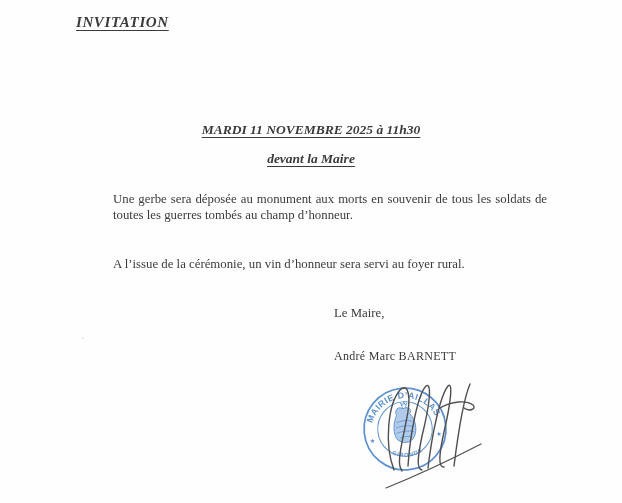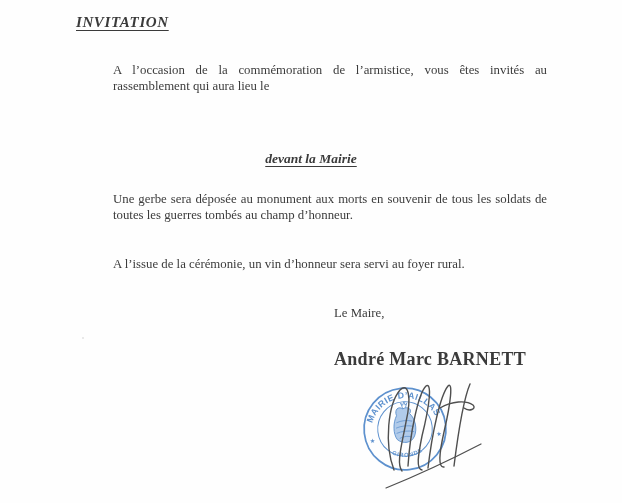--- a/index.html
+++ b/index.html
@@ -61,22 +61,22 @@
   .sig-role {
     position: absolute;
     left: 334px;
     top: 306px;
     font-size: 12.8px;
   }
   .sig-name {
     position: absolute;
     left: 334px;
     top: 349px;
-    font-size: 18px;
-    font-weight: bold;
+    font-size: 12px;
+    font-weight: normal;
     letter-spacing: 0.3px;
   }
   .stamp-svg {
     position: absolute;
     left: 361px;
     top: 385px;
     width: 88px;
     height: 88px;
     transform: rotate(-6deg);
     opacity: 0.9;
@@ -98,25 +98,27 @@
     border-radius: 50%;
   }
 </style>
 </head>
 <body>
 
 <div class="page">
 
   <h1 class="letter-title">INVITATION</h1>
 
-  <p class="para p1">A l’occasion de la commémoration de l’armistice, vous êtes invités au rassemblement qui aura lieu le</p>
 
+  <div class="centerwrap cw-date">
+    <span class="emphasis-line">MARDI 11 NOVEMBRE 2025 à 11h30</span>
+  </div>
 
   <div class="centerwrap cw-place">
-    <span class="emphasis-line">devant la Mairie</span>
+    <span class="emphasis-line">devant la Maire</span>
   </div>
 
   <p class="para p2">Une gerbe sera déposée au monument aux morts en souvenir de tous les soldats de toutes les guerres tombés au champ d’honneur.</p>
 
   <p class="para p3">A l’issue de la cérémonie, un vin d’honneur sera servi au foyer rural.</p>
 
   <div class="sig-role">Le Maire,</div>
 
   <div class="sig-name">André Marc BARNETT</div>
 

